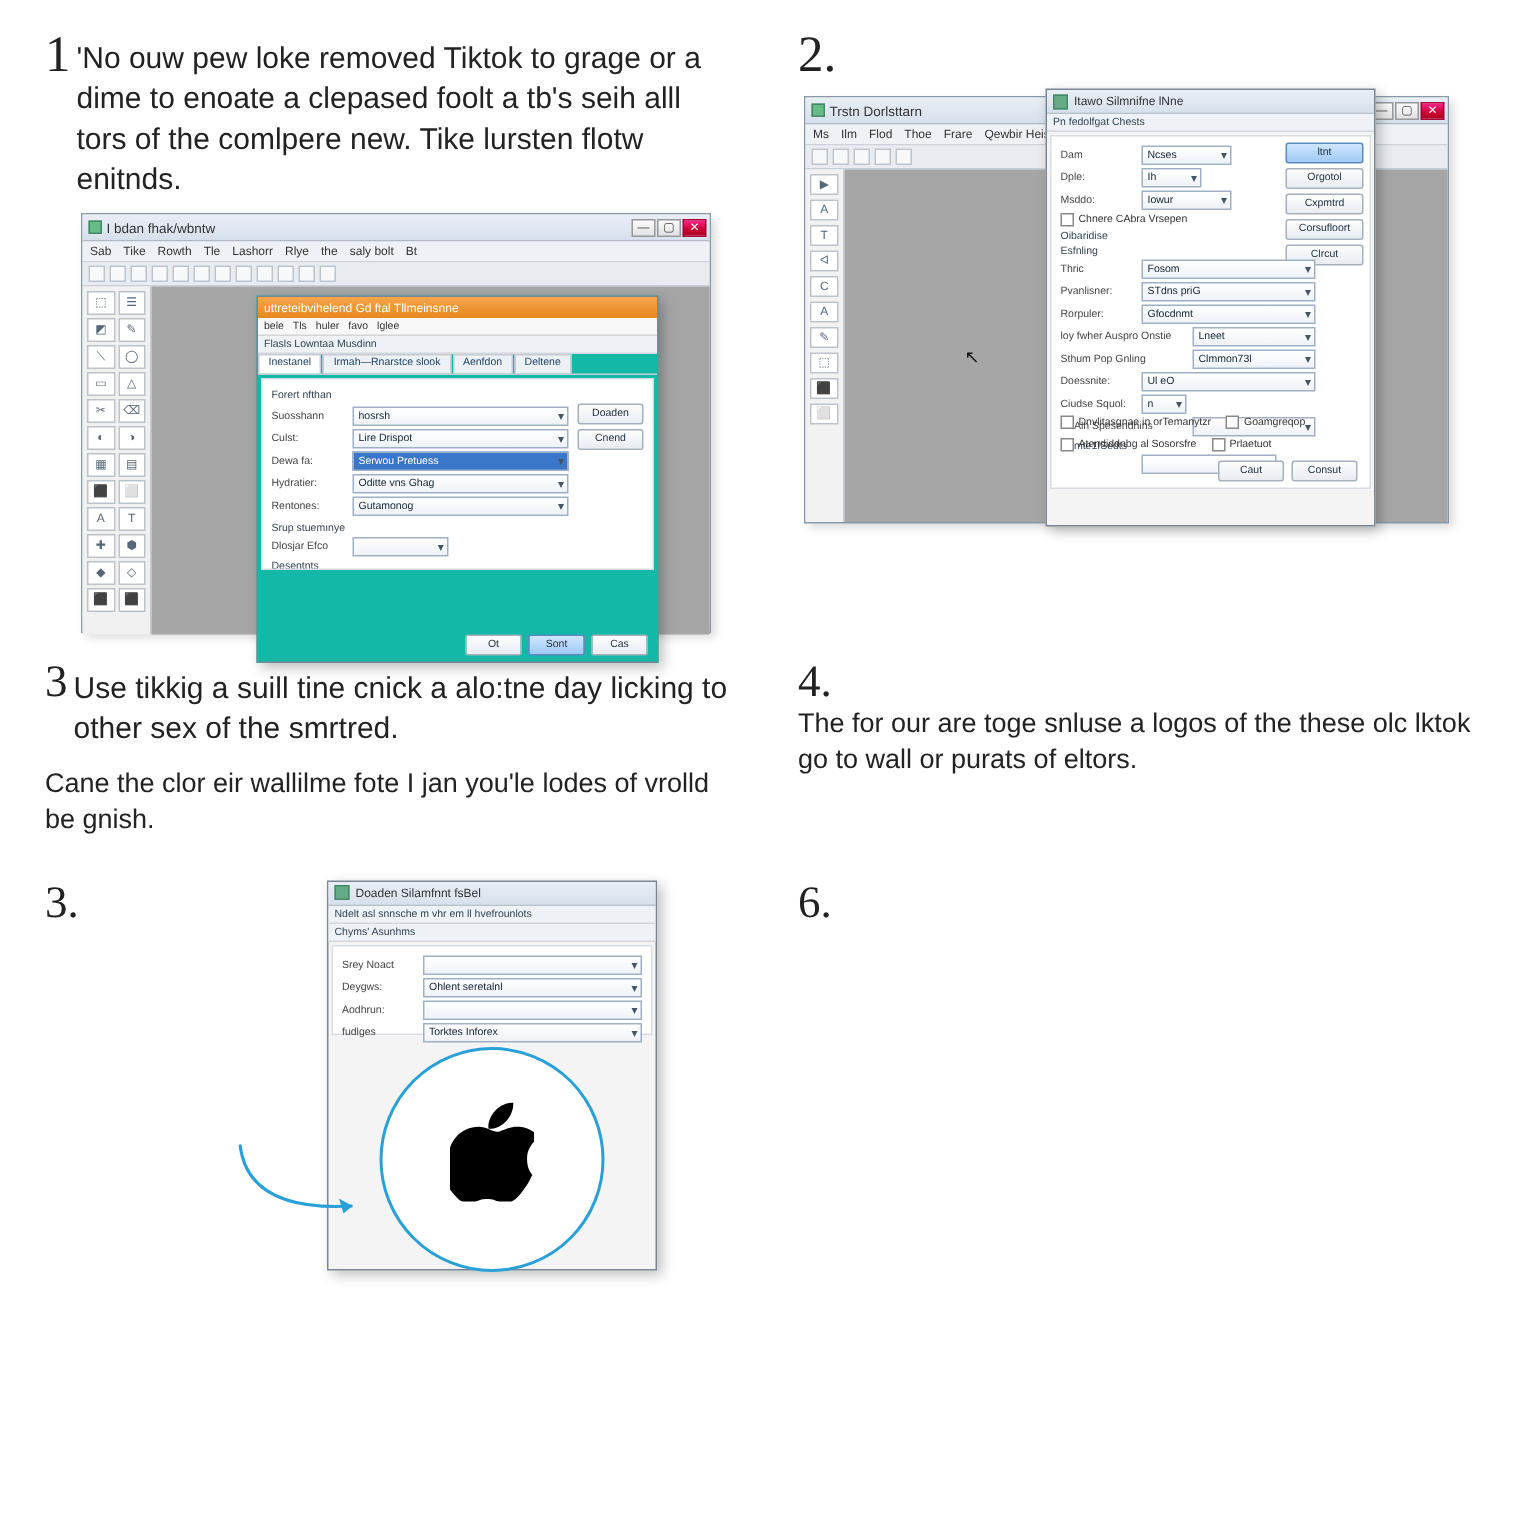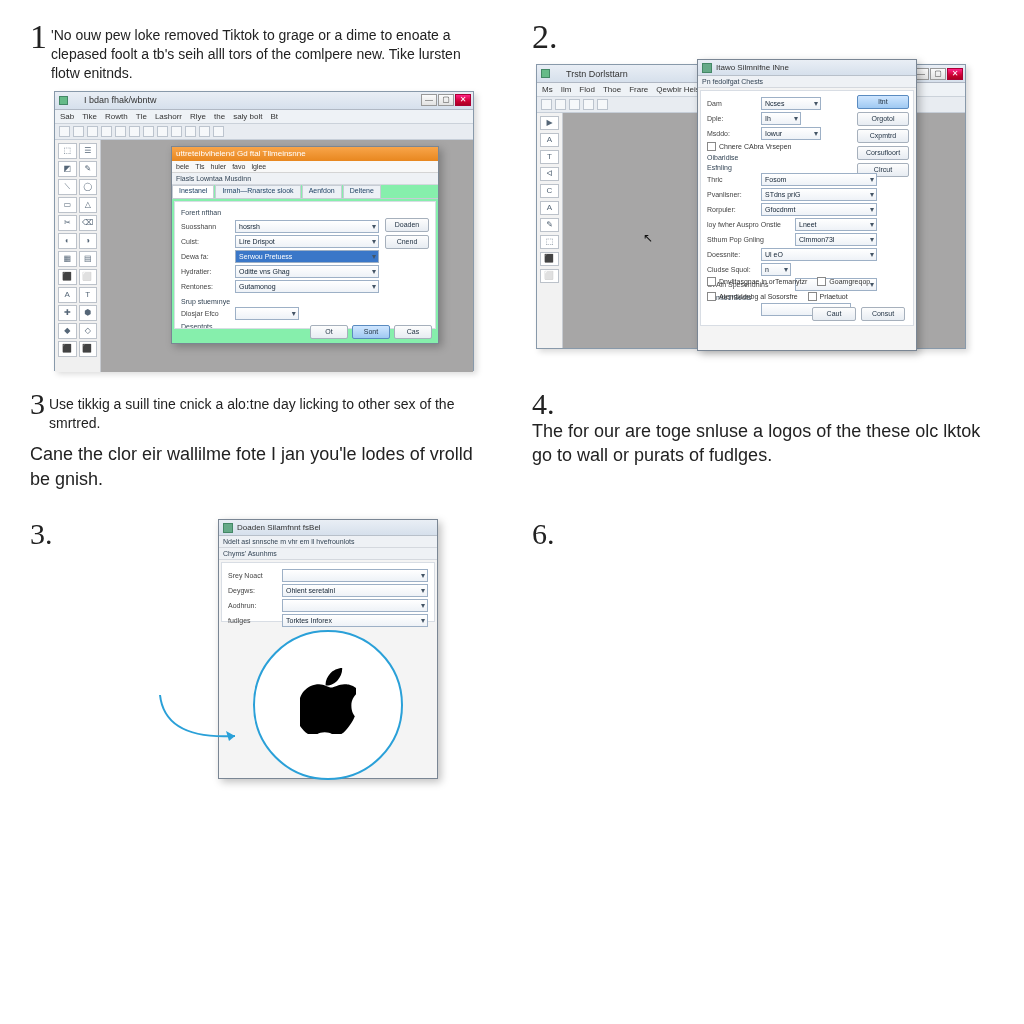--- a/index.html
+++ b/index.html
@@ -48,21 +48,21 @@
     height: 18px;
     background: linear-gradient(#e9eef5,#d6e0ec);
     border-bottom: 1px solid #b0b8c4;
     display: flex;
     align-items: center;
     justify-content: space-between;
     padding: 0 2px 0 4px;
     font-size: 9px;
     color: #333;
   }
-  .titlebar .title-left { display:flex; align-items:center; gap:16px; }
+  .titlebar .title-left { display:flex; align-items:center; gap:3px; }
   .tb-icon { width:9px; height:9px; background:#6b8; border:1px solid #486; }
   .winbtns { display:flex; gap:1px; }
   .winbtn { width:16px; height:12px; border:1px solid #999; background:linear-gradient(#fbfbfb,#e2e2e2); font-size:8px; line-height:10px; text-align:center; color:#444; }
   .winbtn.close { background:linear-gradient(#f28,#c03 60%,#a02); color:#fff; border-color:#a03; }
   .menubar {
     height:14px; background:#eef2f6; border-bottom:1px solid #cbd2da;
     font-size:8px; color:#333; display:flex; gap:8px; padding:0 5px; align-items:center;
   }
   .toolbar {
     height:16px; background:#e8ecf1; border-bottom:1px solid #c6ced8;
@@ -77,22 +77,22 @@
   .win1 .toolbox {
     width:46px; background:#f0f0f0; border-right:1px solid #c8ccd2;
     display:grid; grid-template-columns:repeat(2,1fr); grid-auto-rows:16px;
     padding:3px; gap:2px;
   }
   .toolbox .tool { background:#fff; border:1px solid #bcc2ca; font-size:8px; text-align:center; line-height:13px; color:#567; }
   .win1 .canvas-area { flex:1; }
 
   
   .dlg1 {
-    position:absolute; top:6px; left:70px; width:268px; height:198px;
-    border:1px solid #7a8694; background:#86efac; box-shadow:3px 3px 8px rgba(0,0,0,.25);
+    position:absolute; top:6px; left:70px; width:268px; height:245px;
+    border:1px solid #7a8694; background:#14b8a6; box-shadow:3px 3px 8px rgba(0,0,0,.25);
     font-size:8px; color:#333;
   }
   .dlg1 .dlg-title { height:14px; background:linear-gradient(#f8a54a,#e8871f); color:#fff; font-size:8px; padding:0 4px; display:flex; align-items:center; }
   .dlg1 .dlg-menu { height:12px; background:#f8f8f8; border-bottom:1px solid #d4d4d4; font-size:7px; display:flex; gap:6px; padding:0 4px; align-items:center; }
   .dlg1 .dlg-sub { height:12px; background:#eef1f5; border-bottom:1px solid #d4d8de; font-size:7px; padding:0 4px; line-height:12px; color:#345; }
   .dlg1 .tabs { height:14px; display:flex; border-bottom:1px solid #c6ccd4; }
   .dlg1 .tab { padding:1px 6px; font-size:7px; border:1px solid #c6ccd4; border-bottom:none; margin-right:1px; background:#edf1f6; color:#246; }
   .dlg1 .tab.active { background:#fff; }
   .dlg1 .panel { padding:4px 6px; background:#fff; margin:2px; height:128px; border:1px solid #d8dde4; overflow:hidden; }
   .section-h { font-size:7px; color:#345; margin:3px 0 2px; }
@@ -155,21 +155,21 @@
   .apple { font-size:56px; color:#000; line-height:1; }
   .arrow {
     position:absolute; left:-64px; bottom:36px; width:90px; height:60px;
   }
   .arrow svg { width:100%; height:100%; overflow:visible; }
 
   
   .cell { }
   .cell-head { display:flex; align-items:flex-start; }
   .cell-head .step-num { line-height:1; }
-  .cell-head .ptxt { font-size:14px; line-height:1.35; margin-top:6px; }
+  .cell-head .ptxt { font-size:20px; line-height:1.35; margin-top:6px; }
 
 </style>
 </head>
 <body>
 
 <div class="grid">
 
   <div class="cell">
     <div class="cell-head">
       <span class="step-num">1</span>
@@ -456,21 +456,21 @@
       <span class="step-num small">3</span>
       <span class="ptxt">Use tikkig a suill tine cnick a alo:tne day licking to other sex of the smrtred.</span>
     </div>
     <div class="step-text-block secondary">Cane the clor eir wallilme fote I jan you'le lodes of vrolld be gnish.</div>
   </div>
 
   <div class="cell">
     <div class="cell-head">
       <span class="step-num small">4.</span>
     </div>
-    <div class="step-text-block">The for our are toge snluse a logos of the these olc lktok go to wall or purats of fudlges.</div>
+    <div class="step-text-block">The for our are toge snluse a logos of the these olc lktok go to wall or purats of eltors.</div>
   </div>
 
   <div class="cell">
     <div class="step3b">
       <div class="textcol">
         <div class="cell-head">
           <span class="step-num small">3.</span>
         </div>
       </div>
       <div class="dlg3">

